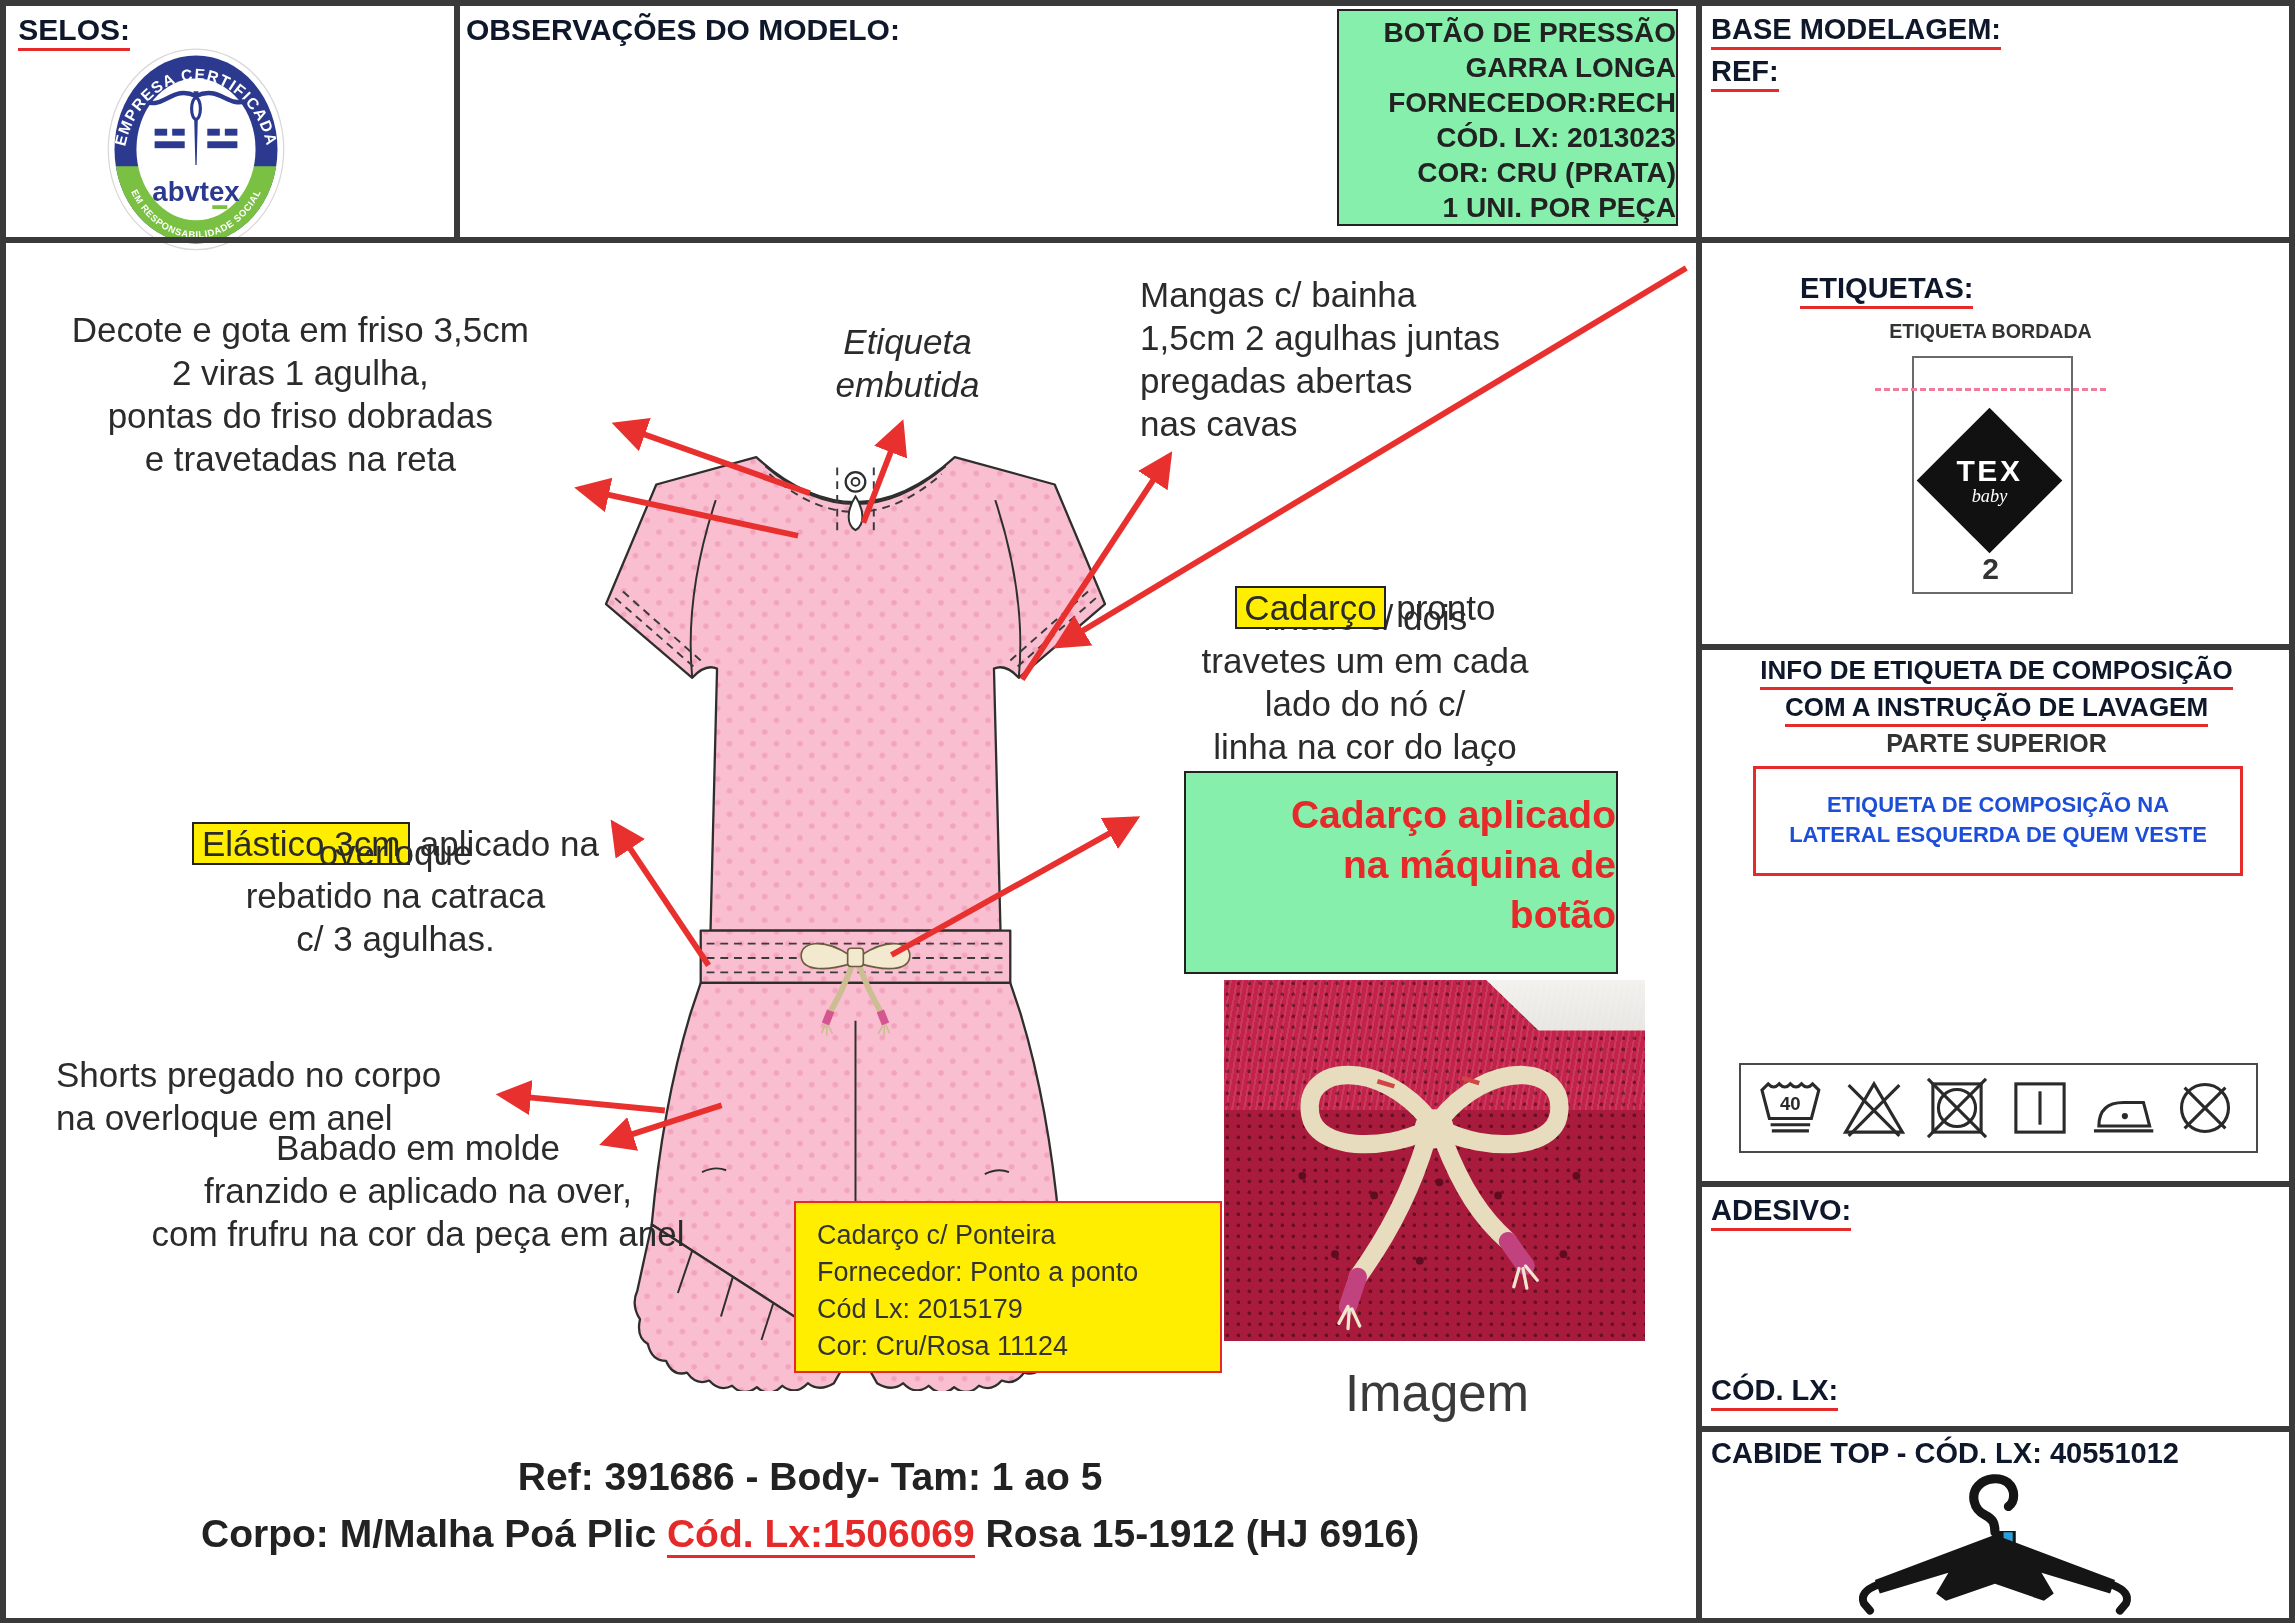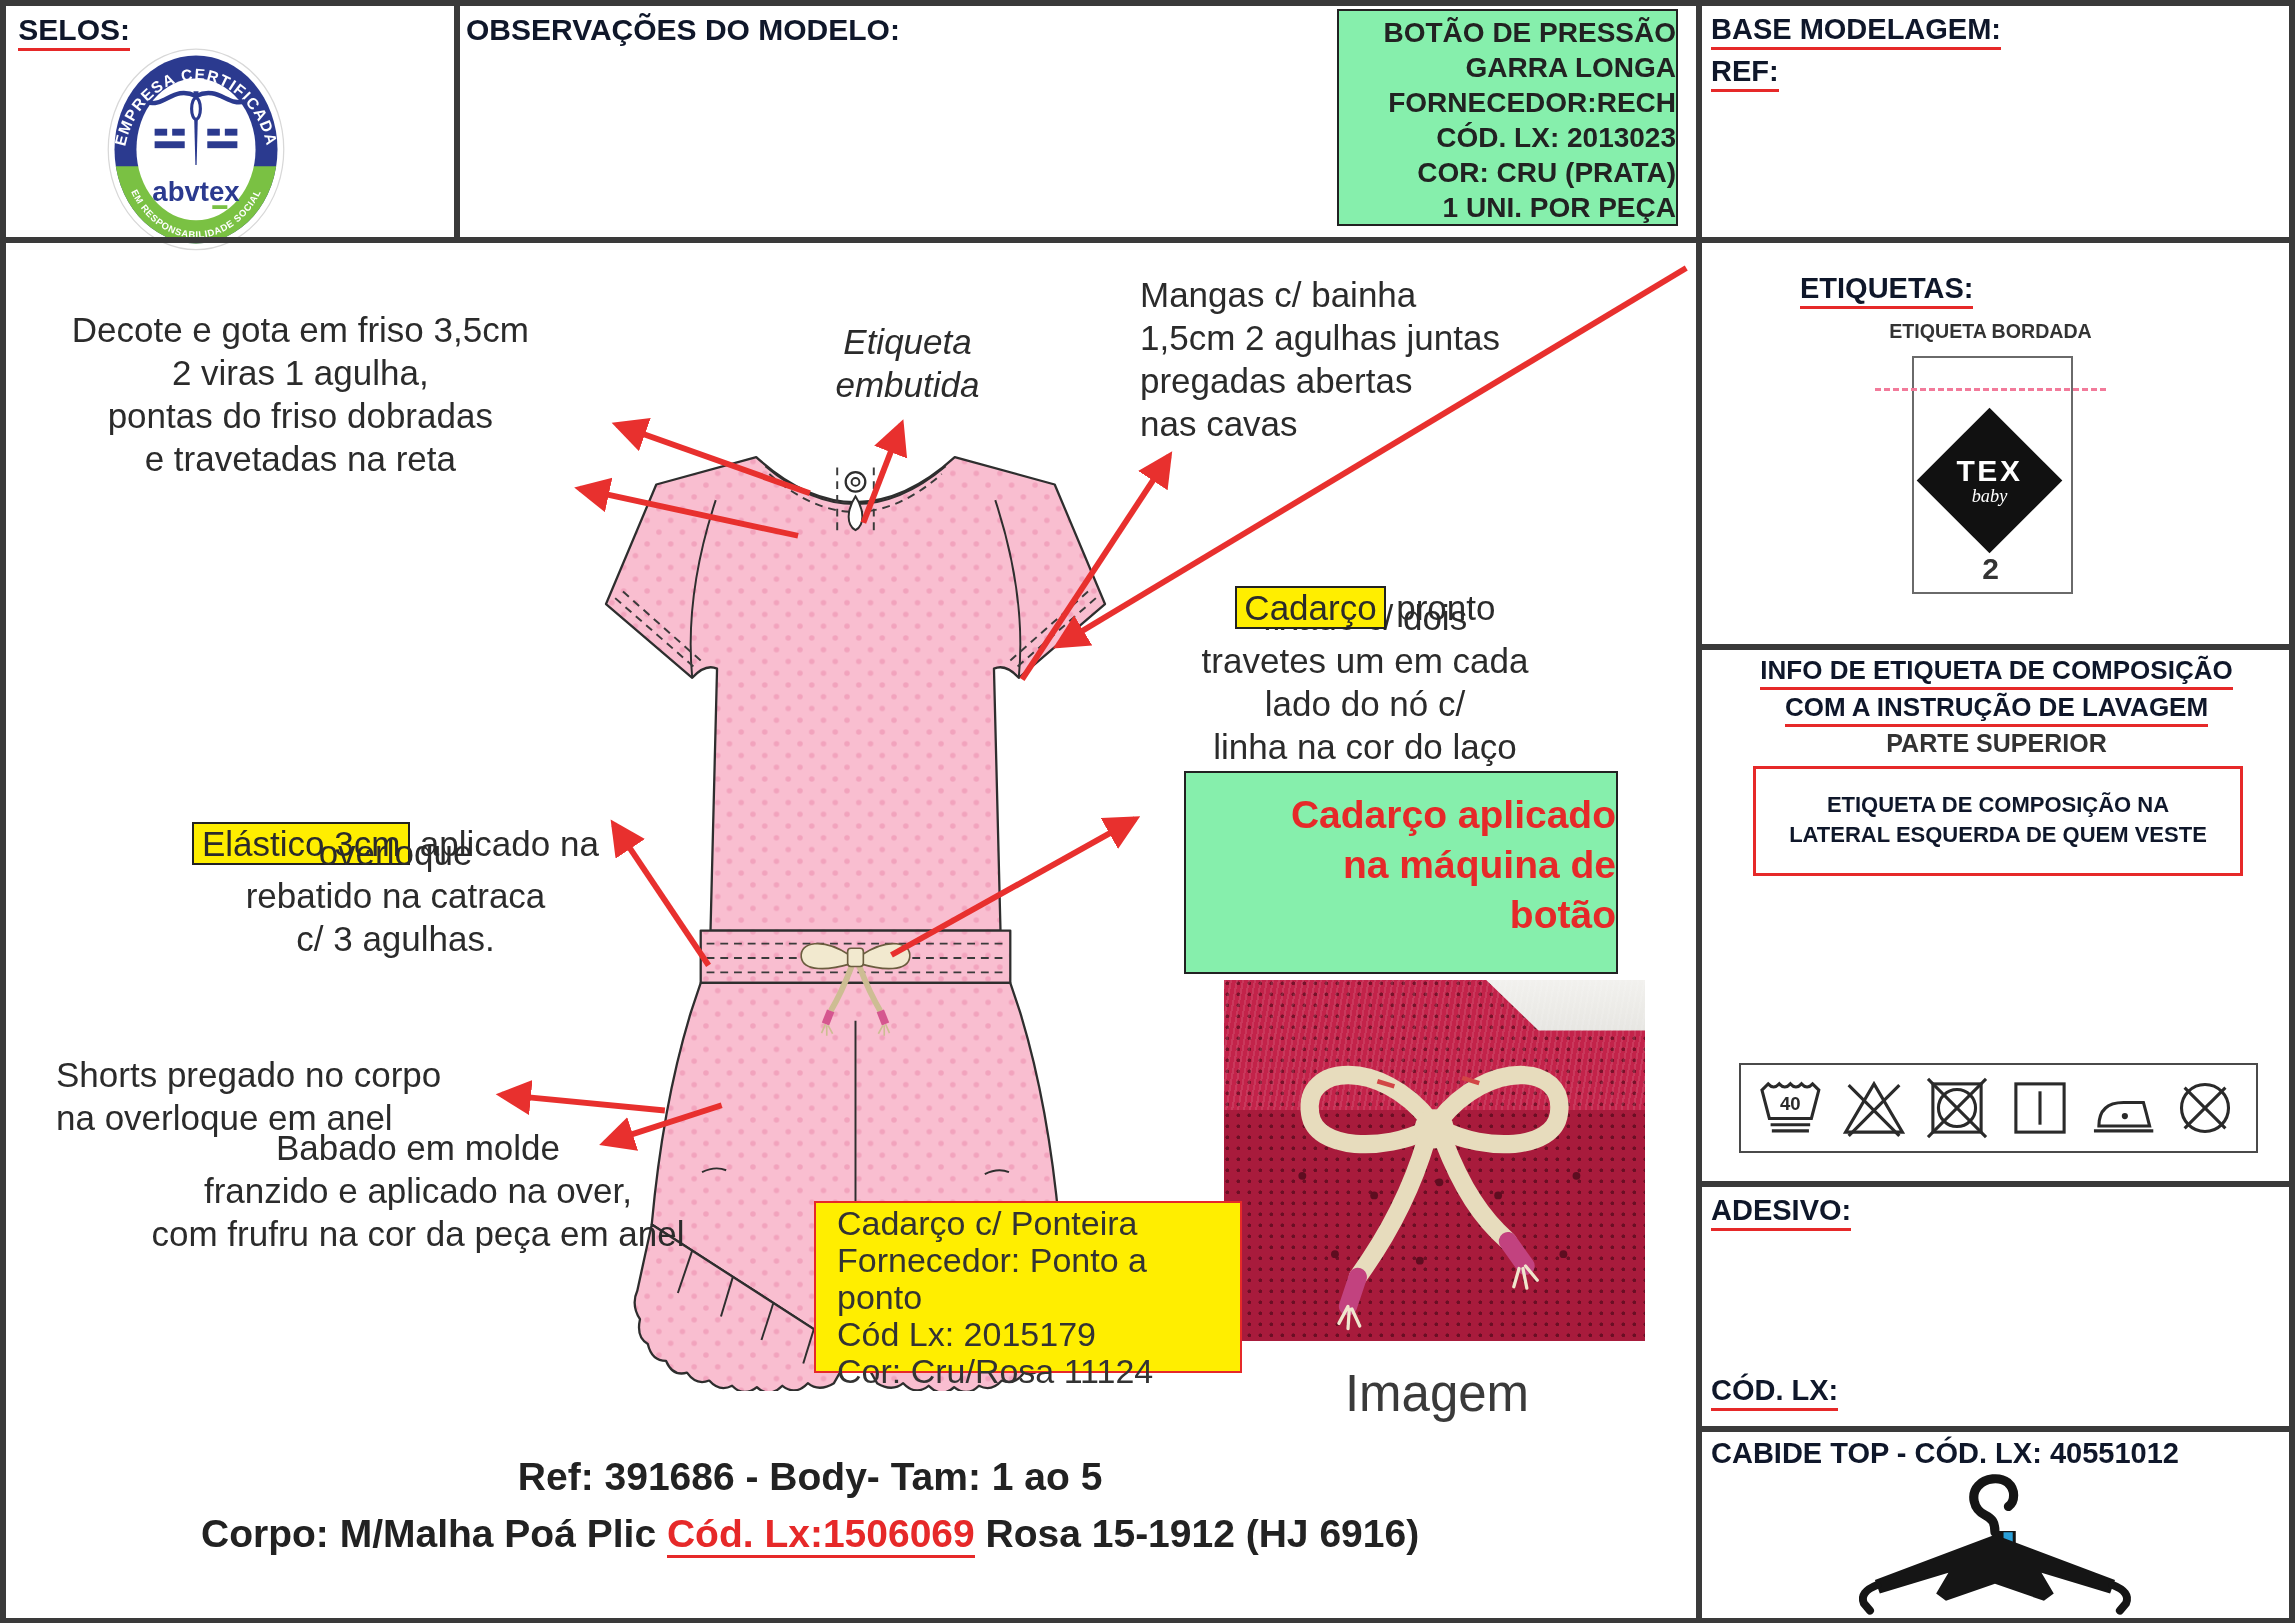--- a/index.html
+++ b/index.html
@@ -115,21 +115,21 @@
       <div class="babyword">baby</div>
     </div>
   </div>
   <div class="abs txt center" style="left:1938px;top:552px;width:105px;font-size:30px;font-weight:bold;color:#333;">2</div>
 
   <div class="abs txt center" style="left:1706px;top:652px;width:581px;">
     <div class="red-h" style="font-size:26px;line-height:37px;"><span class="u">INFO DE ETIQUETA DE COMPOSIÇÃO</span></div>
     <div class="red-h" style="font-size:26px;line-height:37px;"><span class="u">COM A INSTRUÇÃO DE LAVAGEM</span></div>
   </div>
   <div class="abs txt center" style="left:1706px;top:729px;width:581px;font-size:25px;font-weight:bold;color:#333;">PARTE SUPERIOR</div>
-  <div class="abs txt center" style="left:1753px;top:766px;width:490px;height:110px;border:3.3px solid #e62929;box-sizing:border-box;font-size:22px;line-height:30px;font-weight:bold;color:#0f172a;white-space:pre-line;padding-top:21px;">ETIQUETA DE COMPOSIÇÃO NA
+  <div class="abs txt center" style="left:1753px;top:766px;width:490px;height:110px;border:3.3px solid #e62929;box-sizing:border-box;font-size:22px;line-height:30px;font-weight:bold;color:#1d4ed8;white-space:pre-line;padding-top:21px;">ETIQUETA DE COMPOSIÇÃO NA
 LATERAL ESQUERDA DE QUEM VESTE</div>
 
   <div class="carebox">
     <svg class="careicon" viewBox="0 0 110 110">
       <g stroke="#2a2a2a" stroke-width="5" fill="none">
         <path d="M8,26 L18,16 Q27,26 36,16 Q45,26 54,16 Q63,26 72,16 Q81,26 90,16 L100,26 L88,72 L20,72 Z"></path>
         <path d="M22,82 L86,82"></path>
           <path d="M24,92 L84,92"></path>
       </g>
       <text x="54" y="58" text-anchor="middle" font-size="30" font-weight="bold" fill="#2a2a2a" font-family="Liberation Sans,sans-serif">40</text>
@@ -304,21 +304,21 @@
   <div class="abs note center txt" style="left:108px;top:831px;width:575px;">overloque
 rebatido na catraca
 c/ 3 agulhas.</div>
 
   <div class="abs note txt" style="left:56px;top:1053px;width:470px;">Shorts pregado no corpo
 na overloque em anel</div>
   <div class="abs note center txt" style="left:111px;top:1126px;width:614px;">Babado em molde
 franzido e aplicado na over,
 com frufru na cor da peça em anel</div>
 
-  <div class="abs txt" style="left:794px;top:1201px;width:428px;height:172px;background:#ffee00;border:2.6px solid #e62929;box-sizing:border-box;font-size:34px;line-height:37px;color:#333;white-space:pre-line;padding:2px 0 0 21px;margin-left:20px;">Cadarço c/ Ponteira
+  <div class="abs txt" style="left:794px;top:1201px;width:428px;height:172px;background:#ffee00;border:2.6px solid #e62929;box-sizing:border-box;font-size:27px;line-height:37px;color:#333;white-space:pre-line;padding:14px 0 0 21px;">Cadarço c/ Ponteira
 Fornecedor: Ponto a ponto
 Cód Lx: 2015179
 Cor: Cru/Rosa 11124</div>
 
   <div class="ph">
     <div class="ph-tile"></div>
     <div class="ph-knit"></div>
     <svg width="421" height="361" viewBox="0 0 645 553" style="position:absolute;left:0;top:0;">
       <g fill="none" stroke="#e7dcbd" stroke-width="28" stroke-linecap="round">
         <path d="M315,215 C240,120 120,128 132,205 C140,262 248,262 310,230"></path>

